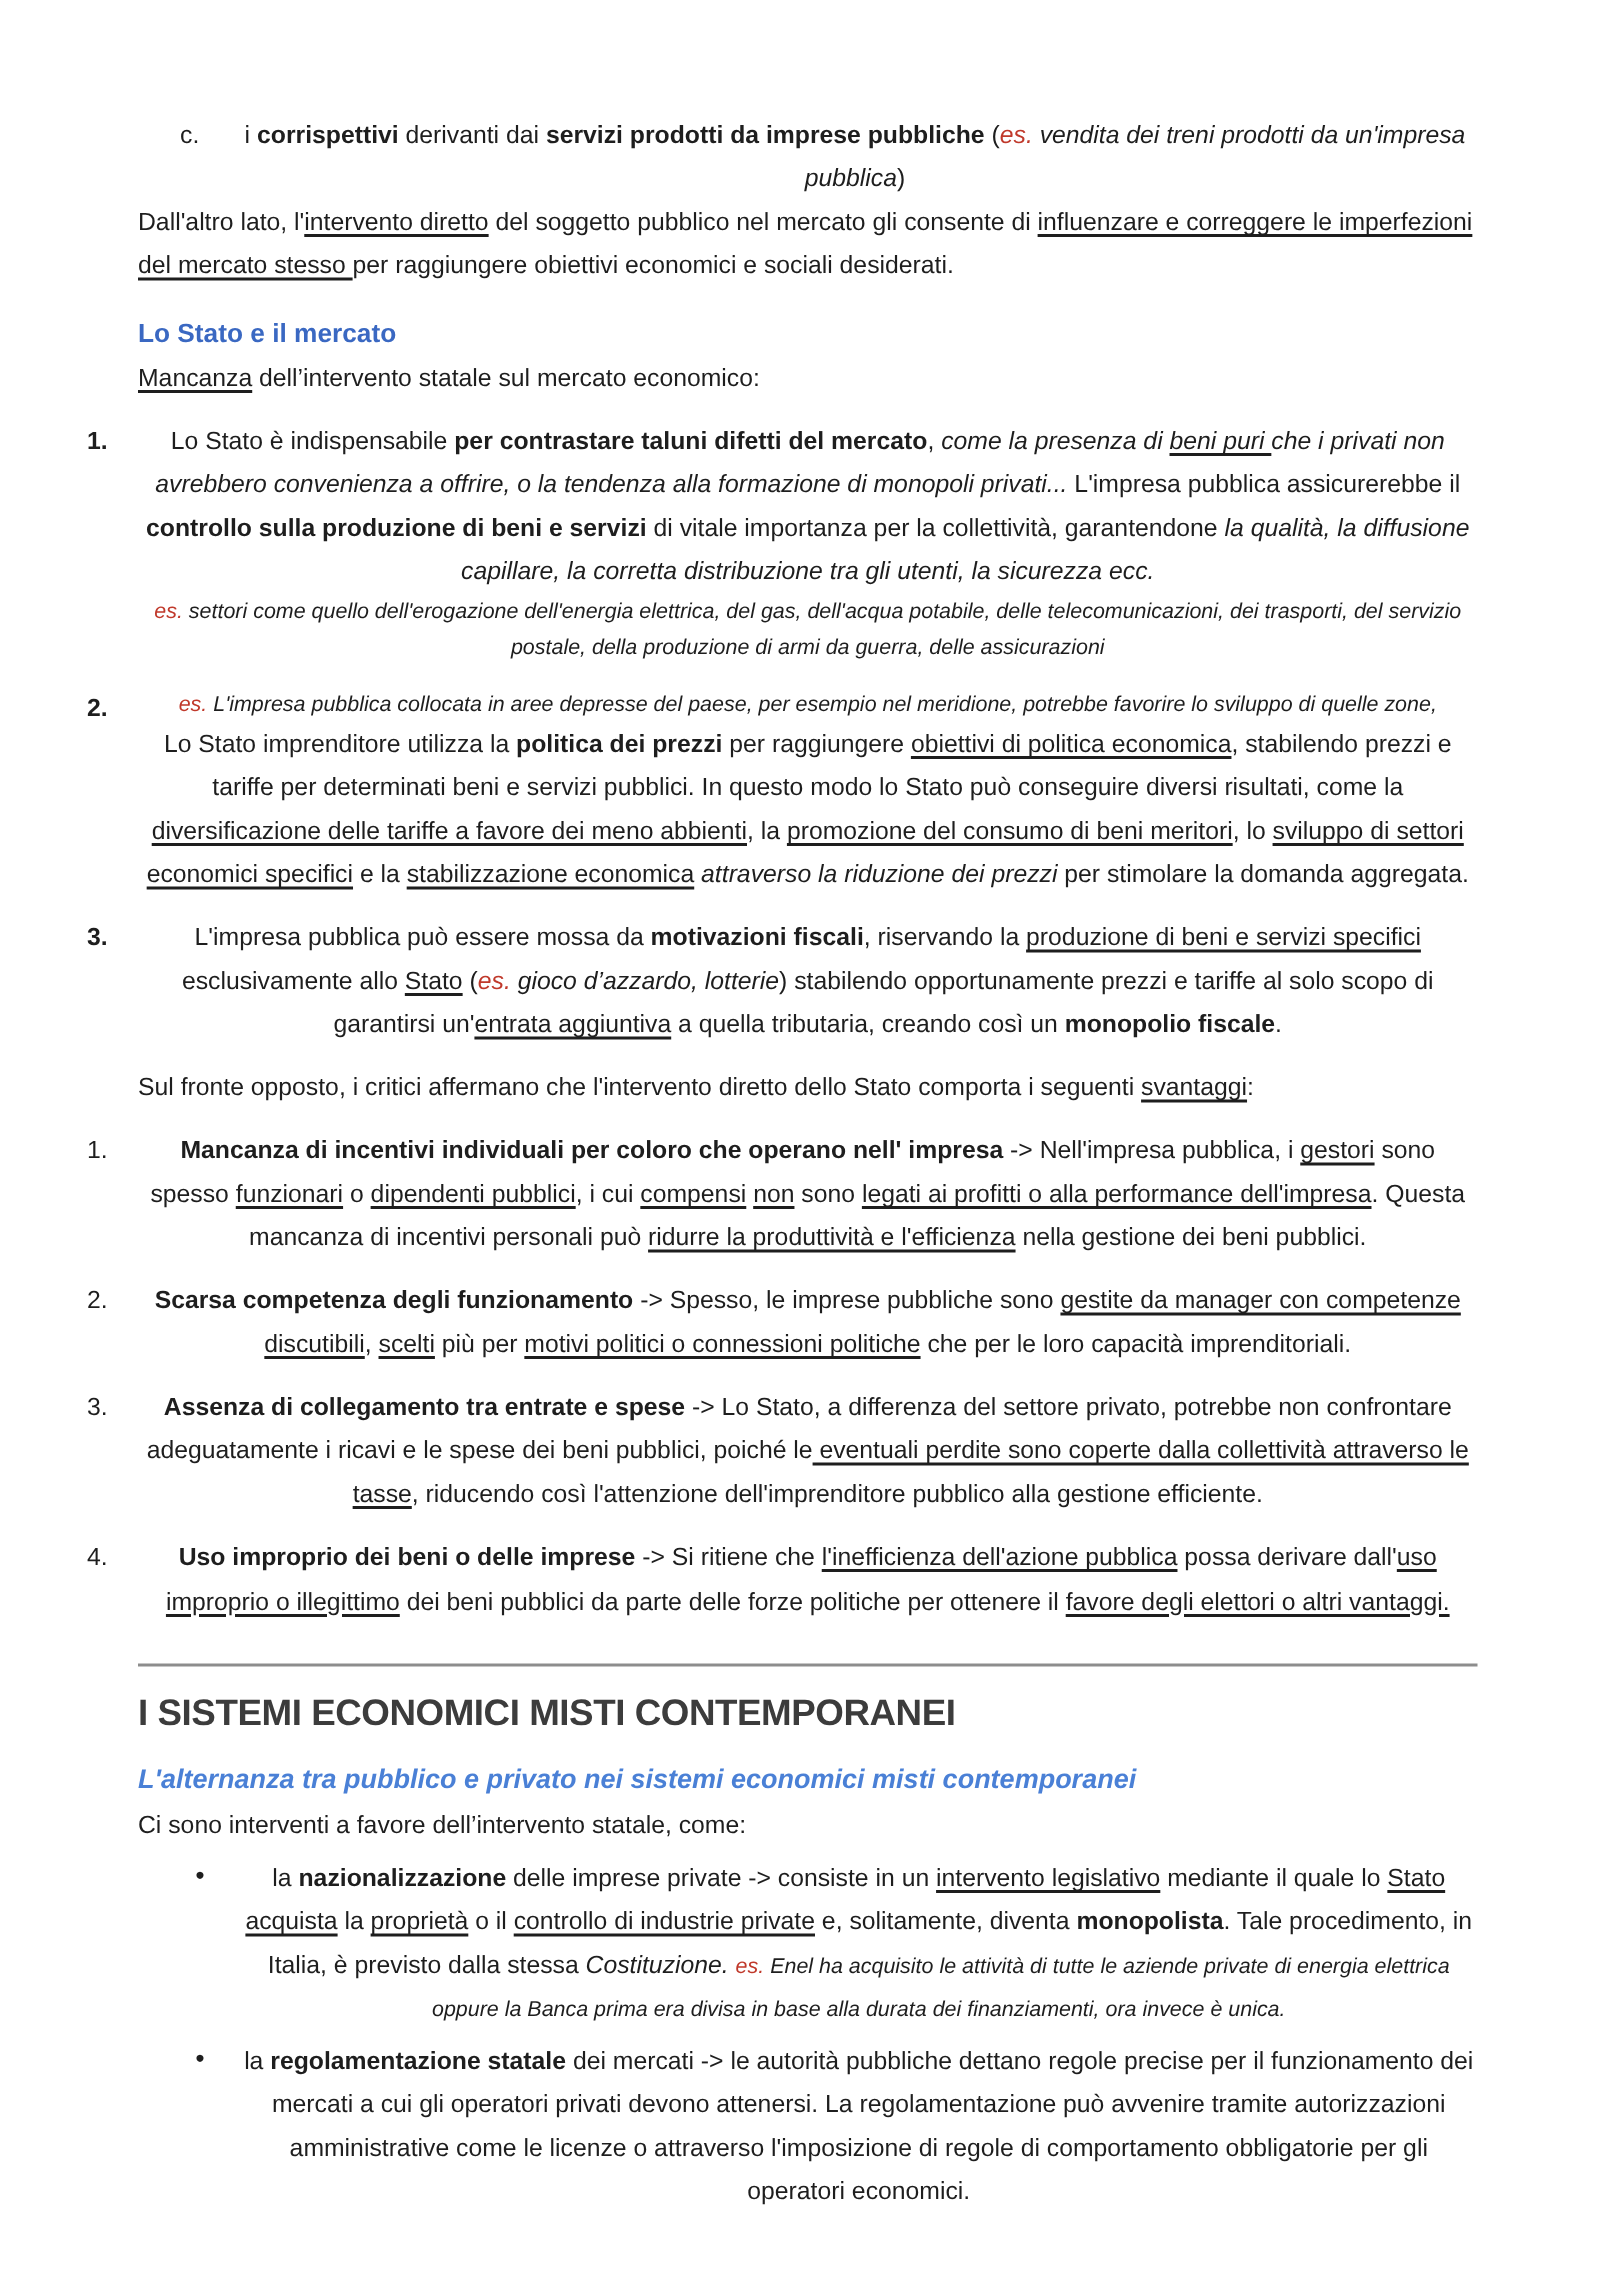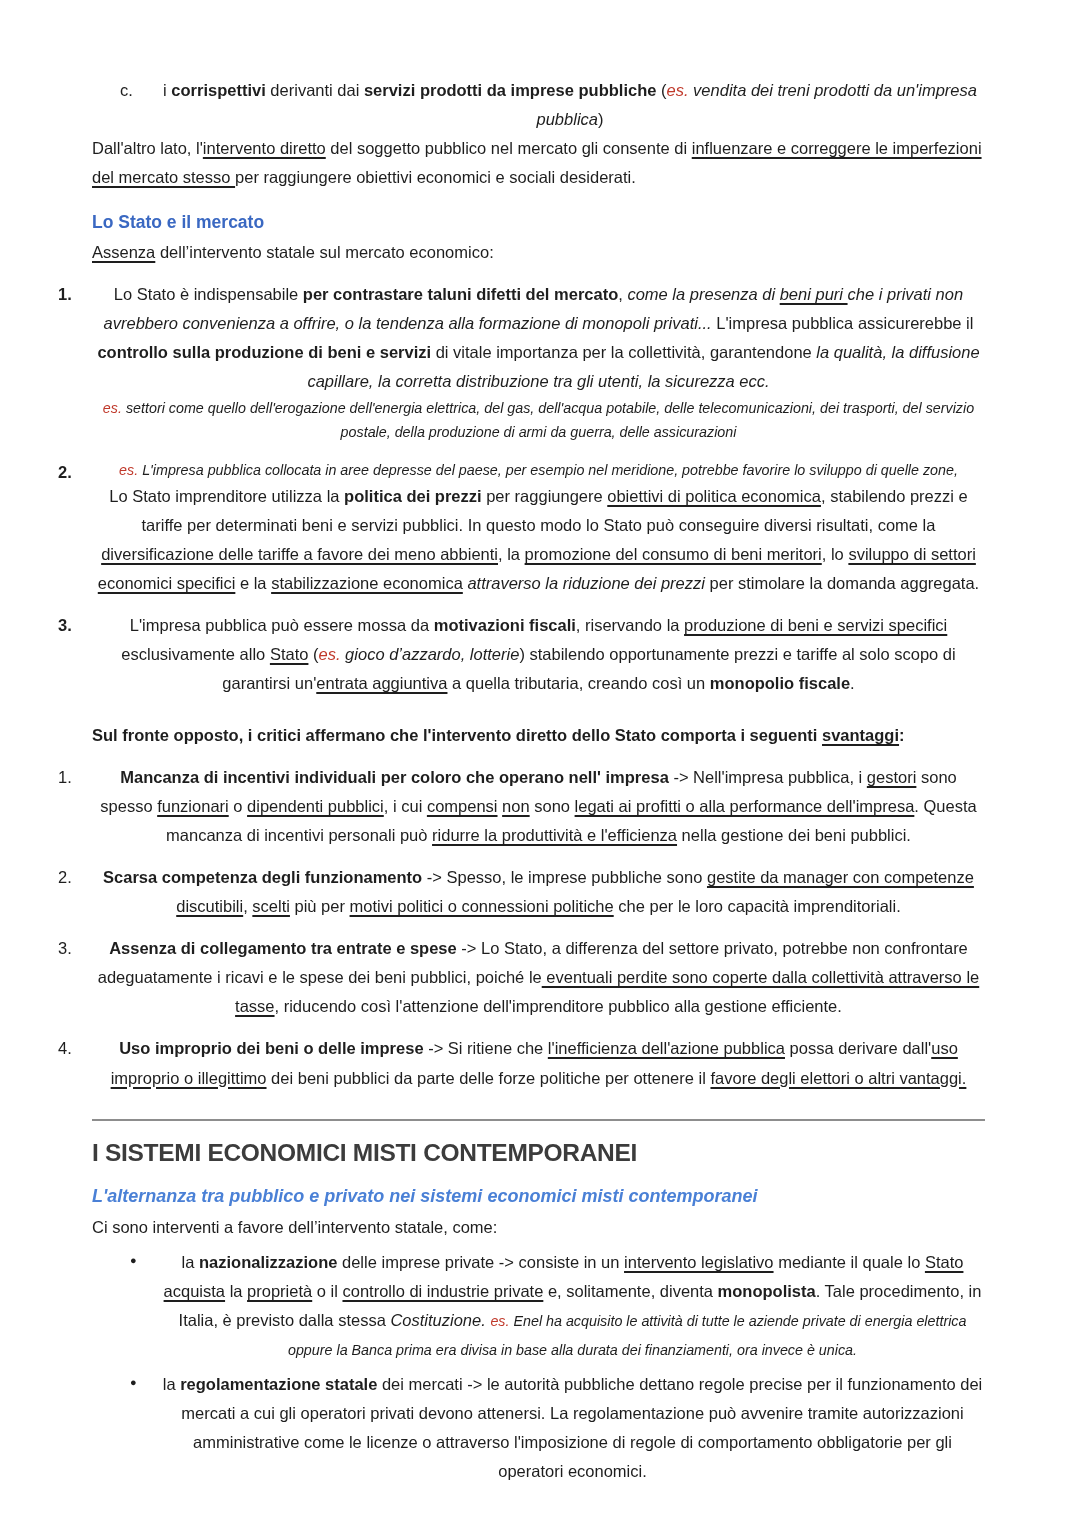--- a/index.html
+++ b/index.html
@@ -23,21 +23,21 @@
   .letter-item .marker { flex: 0 0 35px; }
   .num-bold, .num { margin-left: -34px; margin-top: 13px; }
   .num-bold .marker, .num .marker { flex: 0 0 34px; }
   .num-bold .marker { font-weight: bold; }
   .bullet { margin-left: 38px; margin-top: 6px; }
   .bullet .marker { flex: 0 0 30px; font-size: 11px; padding-top: 3px; }
   .heading-blue { color: #3a68c2; font-weight: bold; font-size: 17.5px; margin-top: 15px; }
   .subtitle-blue { color: #4a80d6; font-weight: bold; font-style: italic; font-size: 18px; margin-top: 13px; }
   .section-title { color: #3c3c3c; font-weight: bold; font-size: 24.5px; letter-spacing: -0.3px; line-height: 1.3; margin-top: 0; }
   .divider { border: none; border-top: 2px solid #8d8d8d; margin: 26px 0 16px 0; }
-  .mt { margin-top: 23px; font-weight: bold; }
+  .mt { margin-top: 13px; }
   .b { font-weight: bold; }
   .i { font-style: italic; }
   .u { text-decoration: underline; text-underline-offset: 3px; text-decoration-thickness: 1.5px; }
   .red { color: #c0392b; }
   .sm { font-size: 14.3px; }
 </style>
 </head>
 <body>
 
 <div class="page" id="doc">
@@ -47,21 +47,21 @@
         <p class="p"><span>i </span><span class="b ">corrispettivi</span><span> derivanti dai </span><span class="b ">servizi prodotti da imprese pubbliche</span><span> (</span><span class="i red ">es.</span><span class="i "> vendita dei treni prodotti da un'impresa pubblica</span><span>)</span></p>
       </div>
     </div>
     <div class="para">
       <p class="p"><span>Dall'altro lato, l'</span><span class="u ">intervento diretto</span><span> del soggetto pubblico nel mercato gli consente di </span><span class="u ">influenzare e correggere le imperfezioni del mercato stesso </span><span>per raggiungere obiettivi economici e sociali desiderati.</span></p>
     </div>
     <div class="heading-blue">
       <p class="p"><span>Lo Stato e il mercato</span></p>
     </div>
     <div class="para">
-      <p class="p"><span class="u ">Assenza</span><span> dell’intervento statale sul mercato economico:</span></p>
+      <p class="p"><span class="u ">Mancanza</span><span> dell’intervento statale sul mercato economico:</span></p>
     </div>
     <div class="item num-bold">
       <span class="marker">1.</span>
       <div class="content">
         <p class="p"><span>Lo Stato è indispensabile </span><span class="b ">per contrastare taluni difetti del mercato</span><span>, </span><span class="i ">come la presenza di </span><span class="i u ">beni puri </span><span class="i ">che i privati non avrebbero convenienza a offrire, o la tendenza alla formazione di monopoli privati...</span><span> L'impresa pubblica assicurerebbe il </span><span class="b ">controllo sulla produzione di beni e servizi</span><span> di vitale importanza per la collettività, garantendone </span><span class="i ">la qualità, la diffusione capillare, la corretta distribuzione tra gli utenti, la sicurezza ecc.</span></p>
         <p class="p sm"><span class="i red ">es.</span><span class="i "> settori come quello dell'erogazione dell'energia elettrica, del gas, dell'acqua potabile, delle telecomunicazioni, dei trasporti, del servizio postale, della produzione di armi da guerra, delle assicurazioni</span></p>
       </div>
     </div>
     <div class="item num-bold">
       <span class="marker">2.</span>

